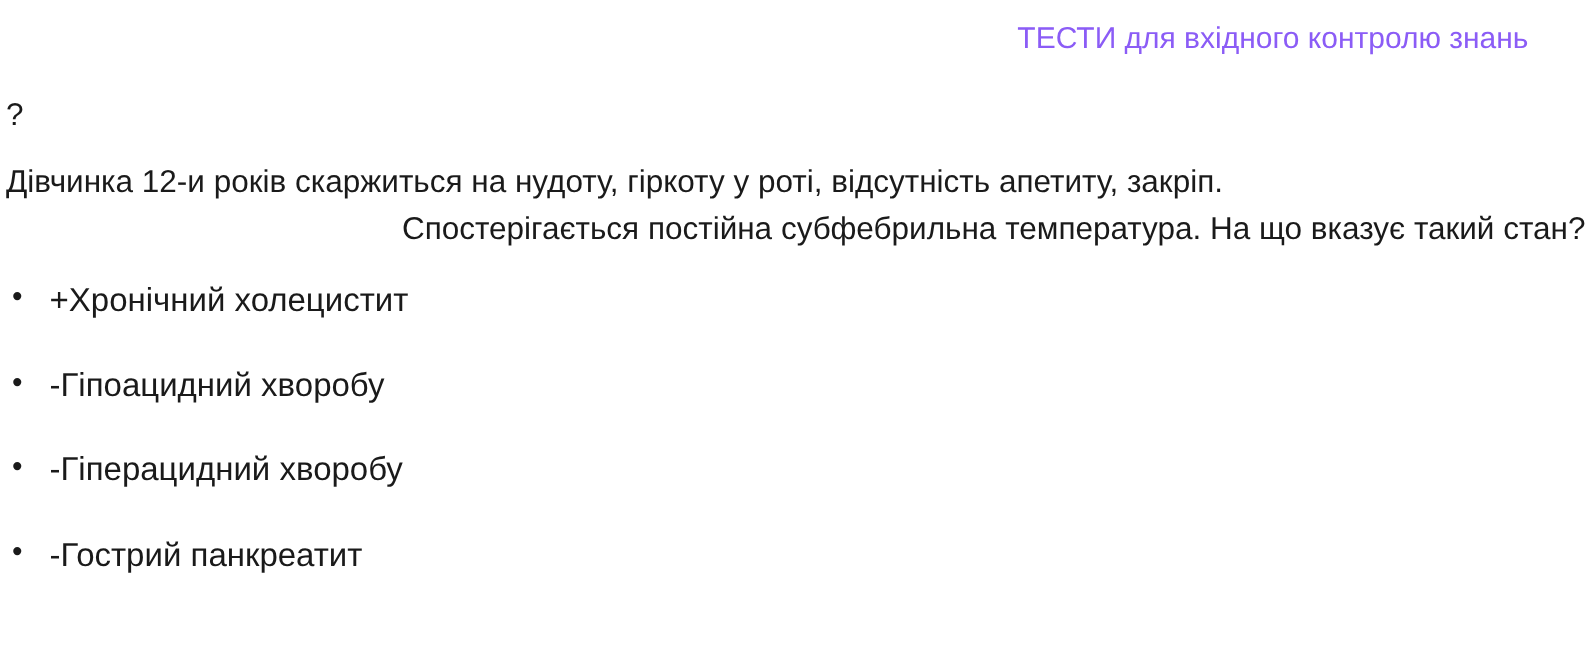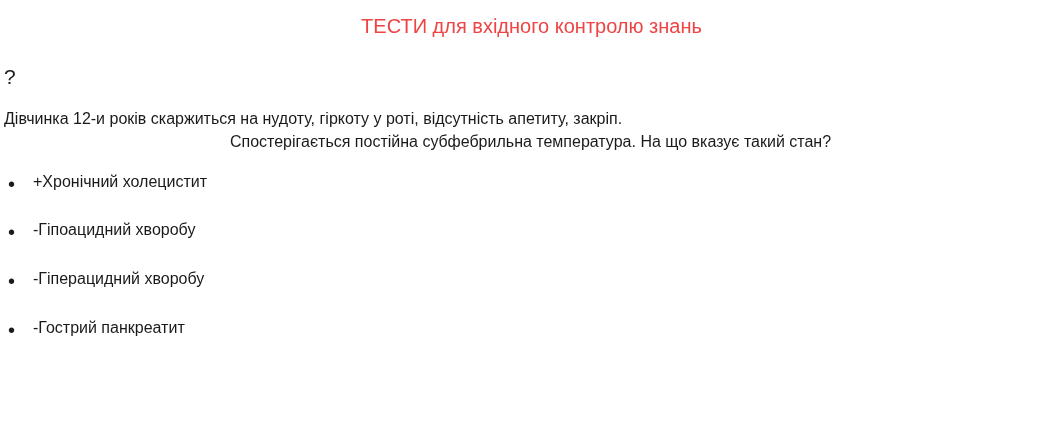--- a/index.html
+++ b/index.html
@@ -15,55 +15,55 @@
     overflow: hidden;
   }
   .page {
     position: relative;
     width: 1063px;
     height: 437px;
     box-sizing: border-box;
     padding: 0;
   }
   .doc-title {
-    text-align: center;
+    text-align: right;
     font-size: 20px;
     line-height: 1.2;
     margin: 14px 0 0 0;
-    padding: 0 19px;
+    padding: 0 44px;
     font-weight: 400;
-    color: #ef4444;
+    color: #8b5cf6;
   }
   .question-marker {
     font-size: 21px;
     line-height: 1.2;
     margin: 26px 0 0 4px;
     color: #1a1a1a;
   }
   .question-body {
     margin: 18px 0 0 4px;
     padding-right: 6px;
-    font-size: 16px;
+    font-size: 21px;
     line-height: 1.45;
     text-align: justify;
     text-justify: inter-word;
     color: #1a1a1a;
   }
   .question-body .line-last {
     display: block;
-    text-align: center;
+    text-align: right;
   }
   .answers {
     list-style: none;
     margin: 18px 0 0 0;
     padding: 0;
   }
   .answers li {
     position: relative;
-    font-size: 16px;
+    font-size: 22px;
     line-height: 1.3;
     padding: 0 0 0 33px;
     margin: 0 0 28px 0;
     color: #1a1a1a;
   }
   .answers li::before {
     content: "•";
     position: absolute;
     left: 8px;
     top: -1px;

